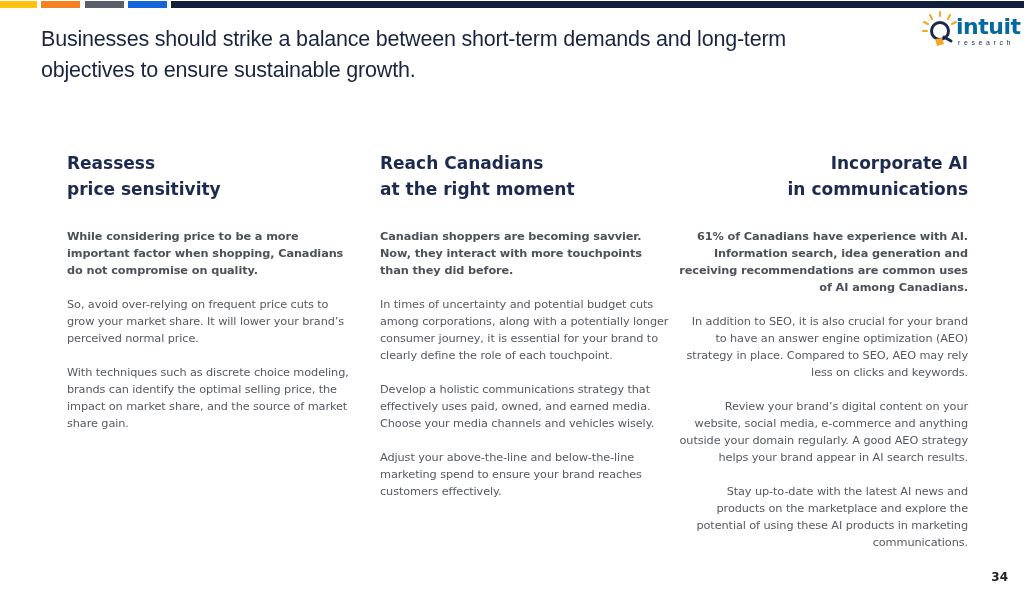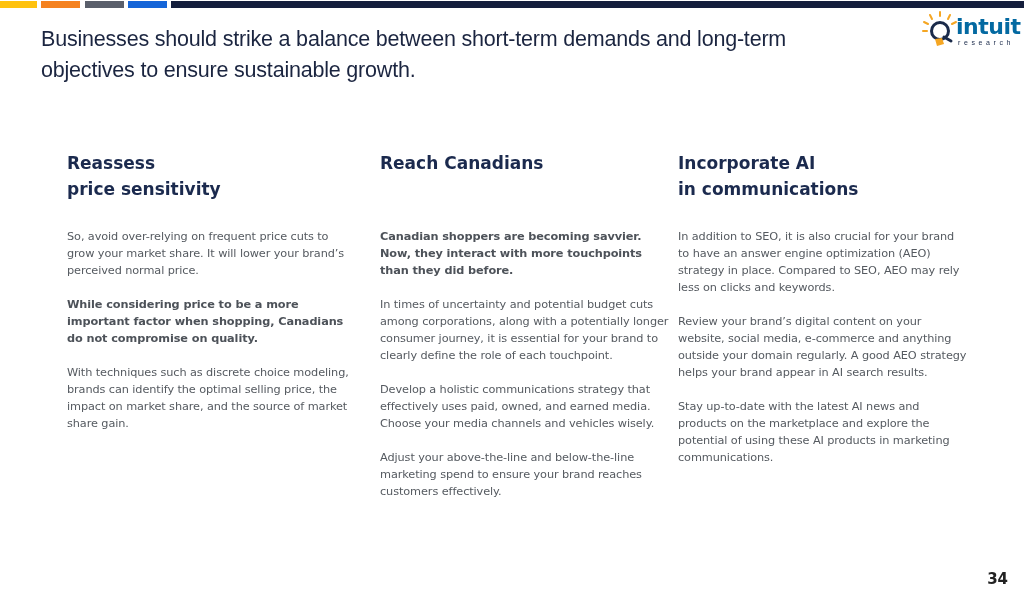--- a/index.html
+++ b/index.html
@@ -71,21 +71,21 @@
     }
 
     .col {
       position: absolute;
       top: 142px;
       width: 290px;
       margin-top: 8px;
     }
     .col1 { left: 67px; }
     .col2 { left: 380px; }
-    .col3 { left: 678px; }
+    .col3 { left: 678px; text-align: right; }
 
     .col-title {
       font-family: "DejaVu Sans", sans-serif;
       font-weight: bold;
       font-size: 17px;
       line-height: 26px;
       color: #1b2a4e;
       margin: 0;
       height: 78px;
     }
@@ -103,21 +103,21 @@
       font-weight: bold;
       color: #4d5259;
     }
 
     .page-number {
       position: absolute;
       right: 16px;
       top: 570px;
       font-family: "DejaVu Sans", sans-serif;
       font-weight: bold;
-      font-size: 15px;
+      font-size: 12px;
       color: #222;
     }
   </style>
 </head>
 <body>
 
 <div class="topbar">
   <div class="seg seg1" style="background:#FFC20E"></div>
   <div class="seg seg2" style="background:#F58220"></div>
   <div class="seg seg3" style="background:#5A5F6B"></div>
@@ -143,38 +143,40 @@
   <div class="logo-sub">research</div>
 </div>
 
 <div class="headline">Businesses should strike a balance between short-term demands and long-term objectives to ensure sustainable growth.</div>
 
 <div class="col col1">
   <h2 class="col-title">
     <span>Reassess</span>
     <span>price sensitivity</span>
   </h2>
+  <p class="para lead">While considering price to be a more important factor when shopping, Canadians do not compromise on quality.</p>
   <p class="para">So, avoid over-relying on frequent price cuts to grow your market share. It will lower your brand’s perceived normal price.</p>
-  <p class="para lead">While considering price to be a more important factor when shopping, Canadians do not compromise on quality.</p>
   <p class="para">With techniques such as discrete choice modeling, brands can identify the optimal selling price, the impact on market share, and the source of market share gain.</p>
 </div>
 
 <div class="col col2">
   <h2 class="col-title">
     <span>Reach Canadians</span>
+    <span>at the right moment</span>
   </h2>
   <p class="para lead">Canadian shoppers are becoming savvier. Now, they interact with more touchpoints than they did before.</p>
   <p class="para">In times of uncertainty and potential budget cuts among corporations, along with a potentially longer consumer journey, it is essential for your brand to clearly define the role of each touchpoint.</p>
   <p class="para">Develop a holistic communications strategy that effectively uses paid, owned, and earned media. Choose your media channels and vehicles wisely.</p>
   <p class="para">Adjust your above-the-line and below-the-line marketing spend to ensure your brand reaches customers effectively.</p>
 </div>
 
 <div class="col col3">
   <h2 class="col-title">
     <span>Incorporate AI</span>
     <span>in communications</span>
   </h2>
+  <p class="para lead">61% of Canadians have experience with AI. Information search, idea generation and receiving recommendations are common uses of AI among Canadians.</p>
   <p class="para">In addition to SEO, it is also crucial for your brand to have an answer engine optimization (AEO) strategy in place. Compared to SEO, AEO may rely less on clicks and keywords.</p>
   <p class="para">Review your brand’s digital content on your website, social media, e-commerce and anything outside your domain regularly. A good AEO strategy helps your brand appear in AI search results.</p>
   <p class="para">Stay up-to-date with the latest AI news and products on the marketplace and explore the potential of using these AI products in marketing communications.</p>
 </div>
 
 <div class="page-number">34</div>
 
 </body></html>

